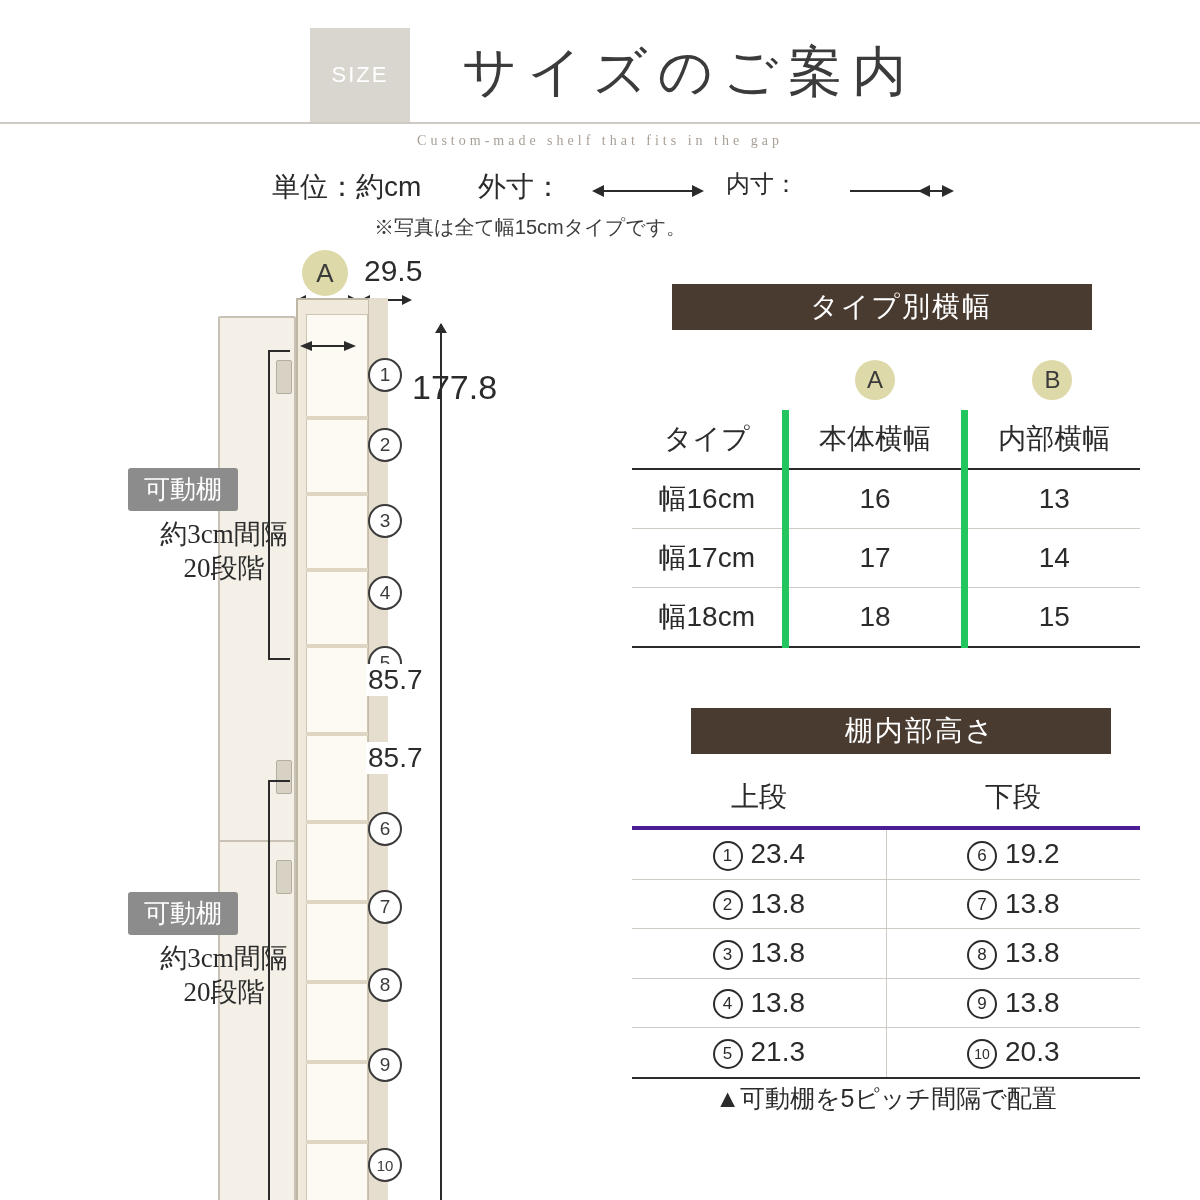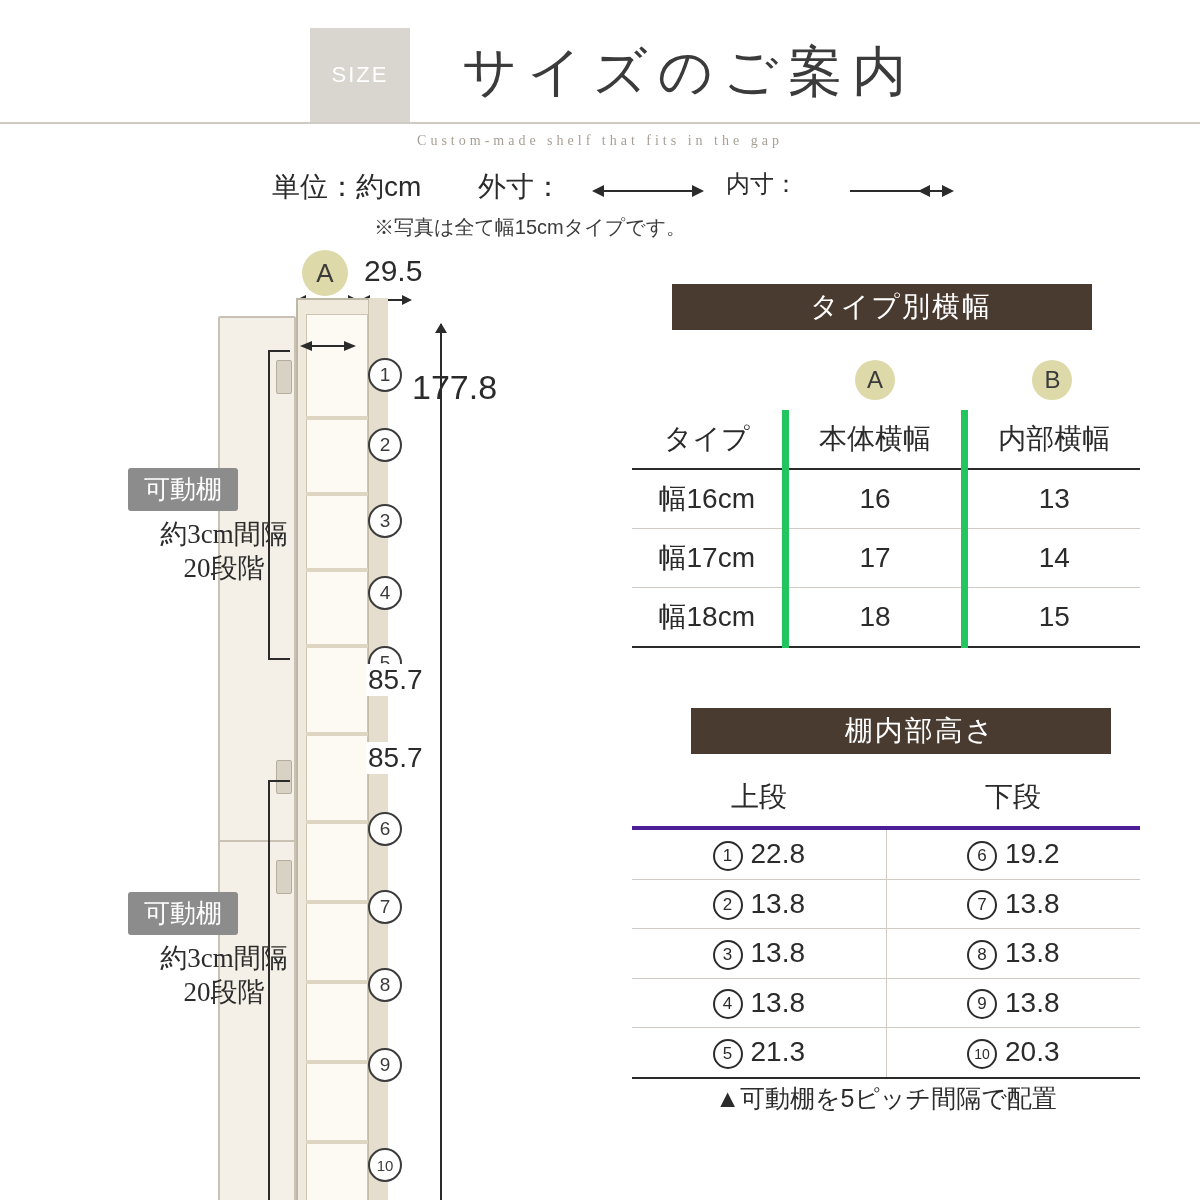--- a/index.html
+++ b/index.html
@@ -327,21 +327,21 @@
 <div class="tbl-title" id="t2-title">棚内部高さ</div>
 <table id="table2">
   <thead>
     <tr>
       <th style="width:50%">上段</th>
       <th style="width:50%">下段</th>
     </tr>
   </thead>
   <tbody>
     <tr>
-      <td><span class="cell-num">1</span><span>22.8</span></td>
+      <td><span class="cell-num">1</span><span>23.4</span></td>
       <td class="sep"><span class="cell-num">6</span><span>19.2</span></td>
     </tr>
     <tr>
       <td><span class="cell-num">2</span><span>13.8</span></td>
       <td class="sep"><span class="cell-num">7</span><span>13.8</span></td>
     </tr>
     <tr>
       <td><span class="cell-num">3</span><span>13.8</span></td>
       <td class="sep"><span class="cell-num">8</span><span>13.8</span></td>
     </tr>

